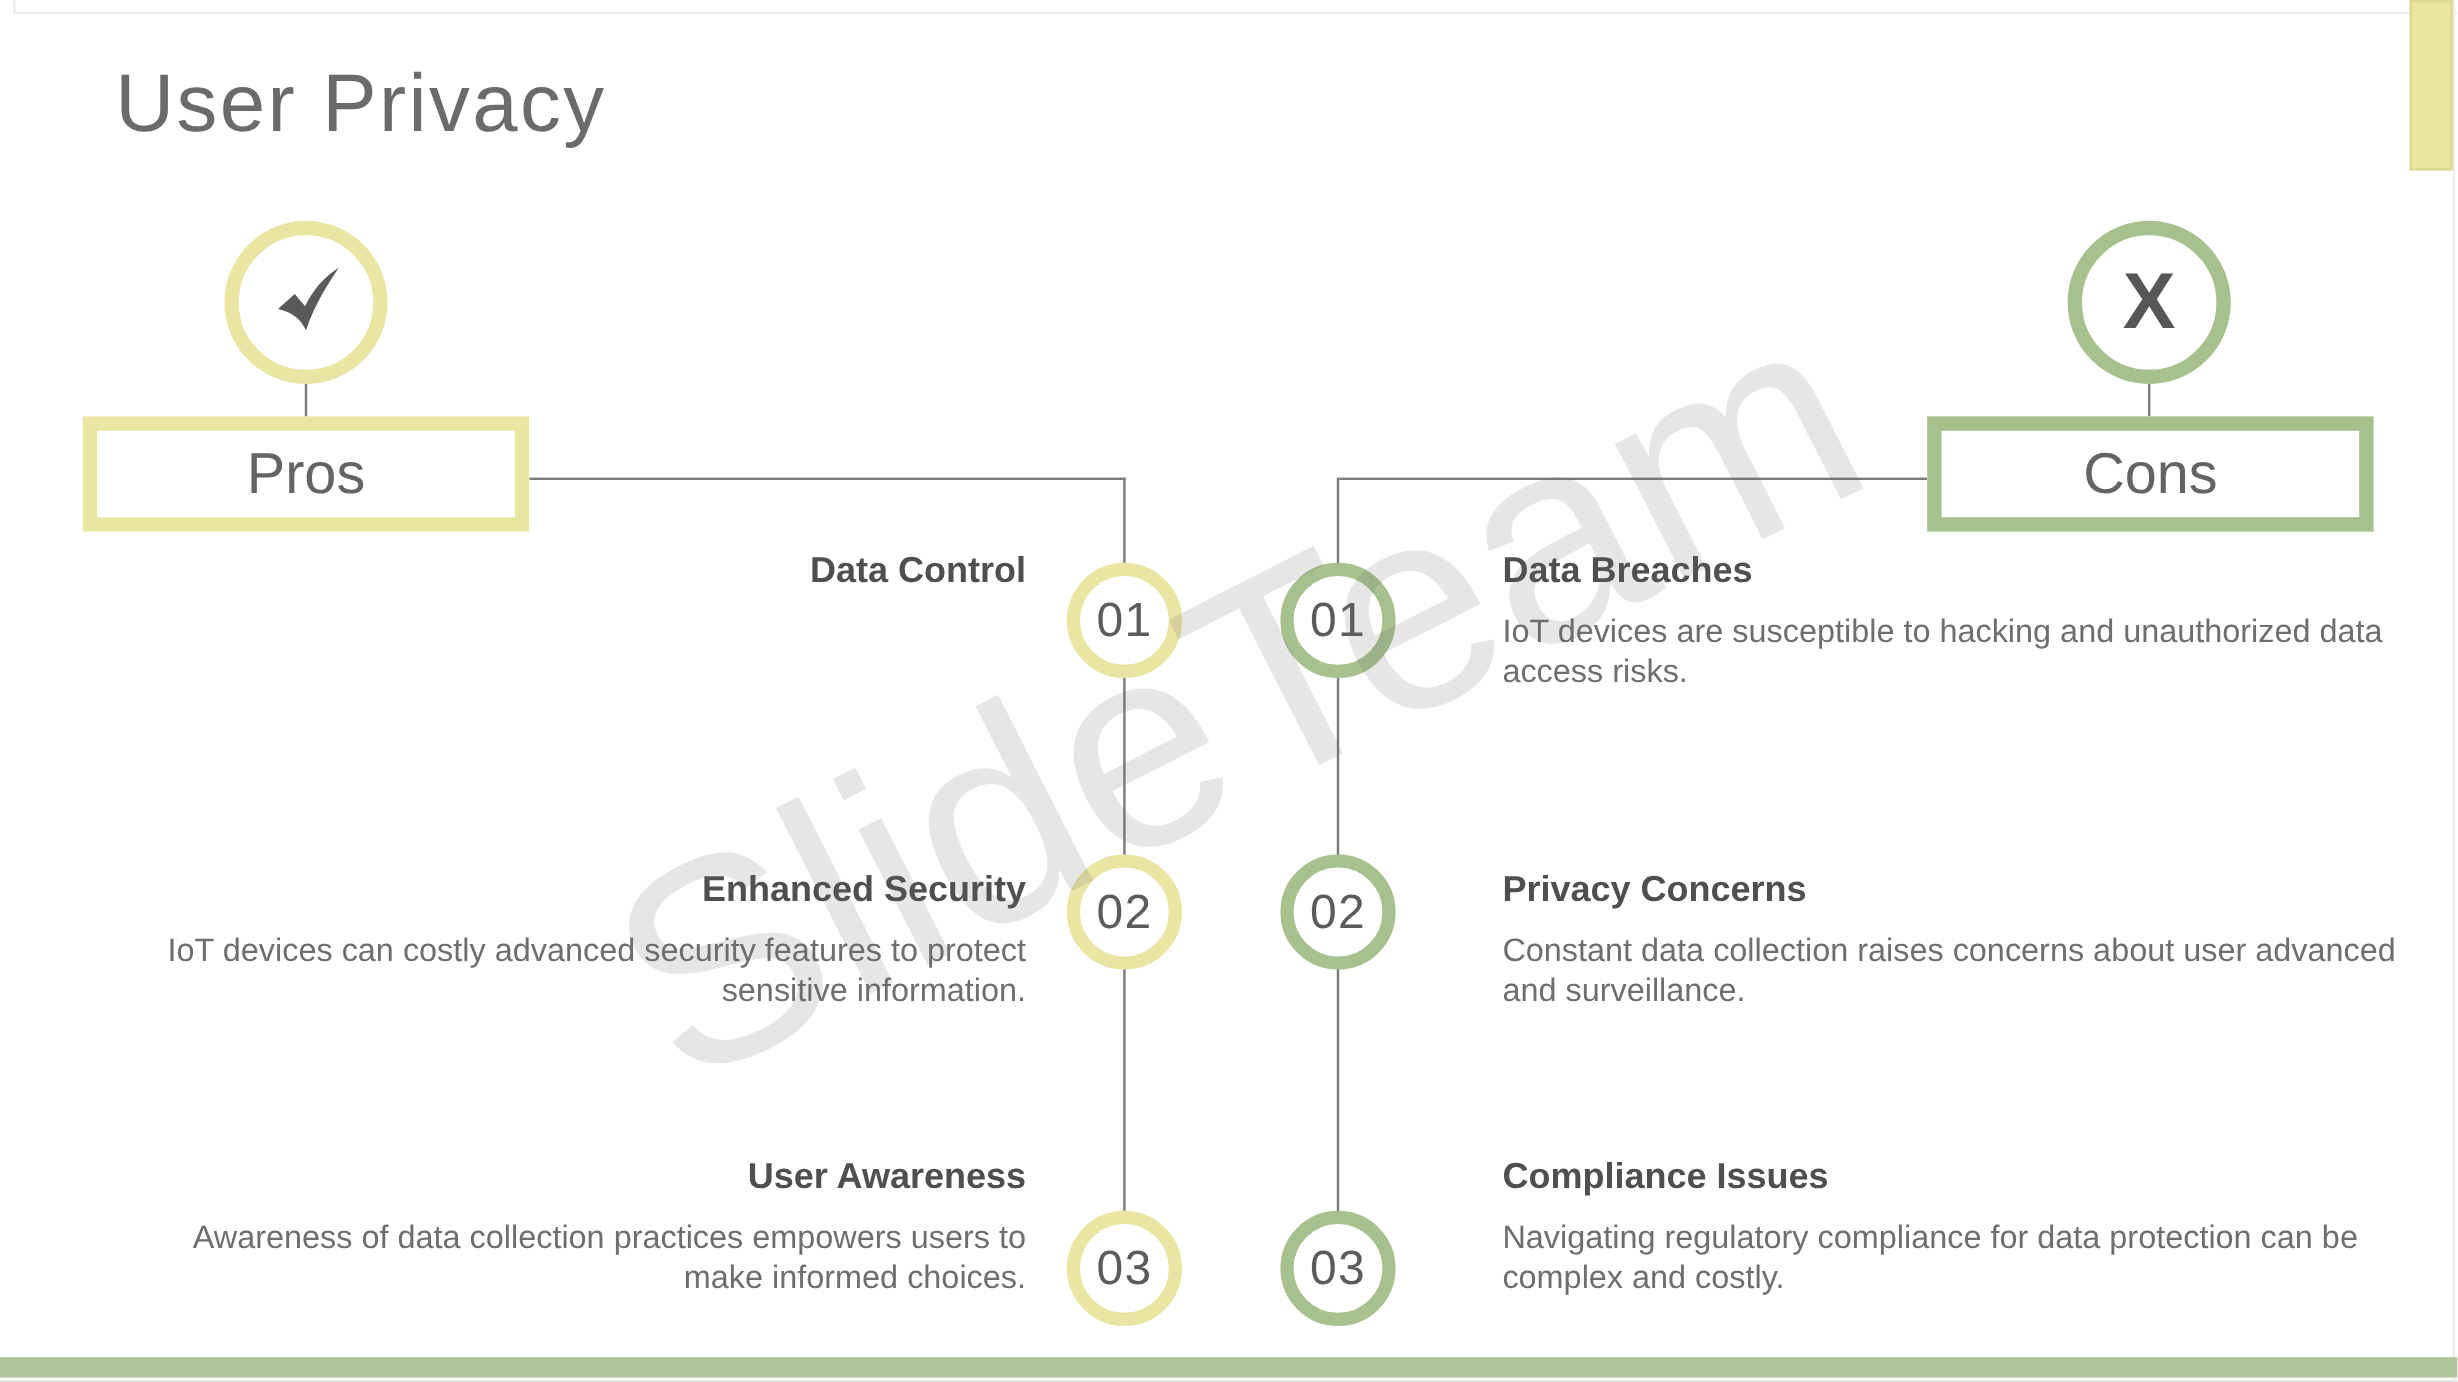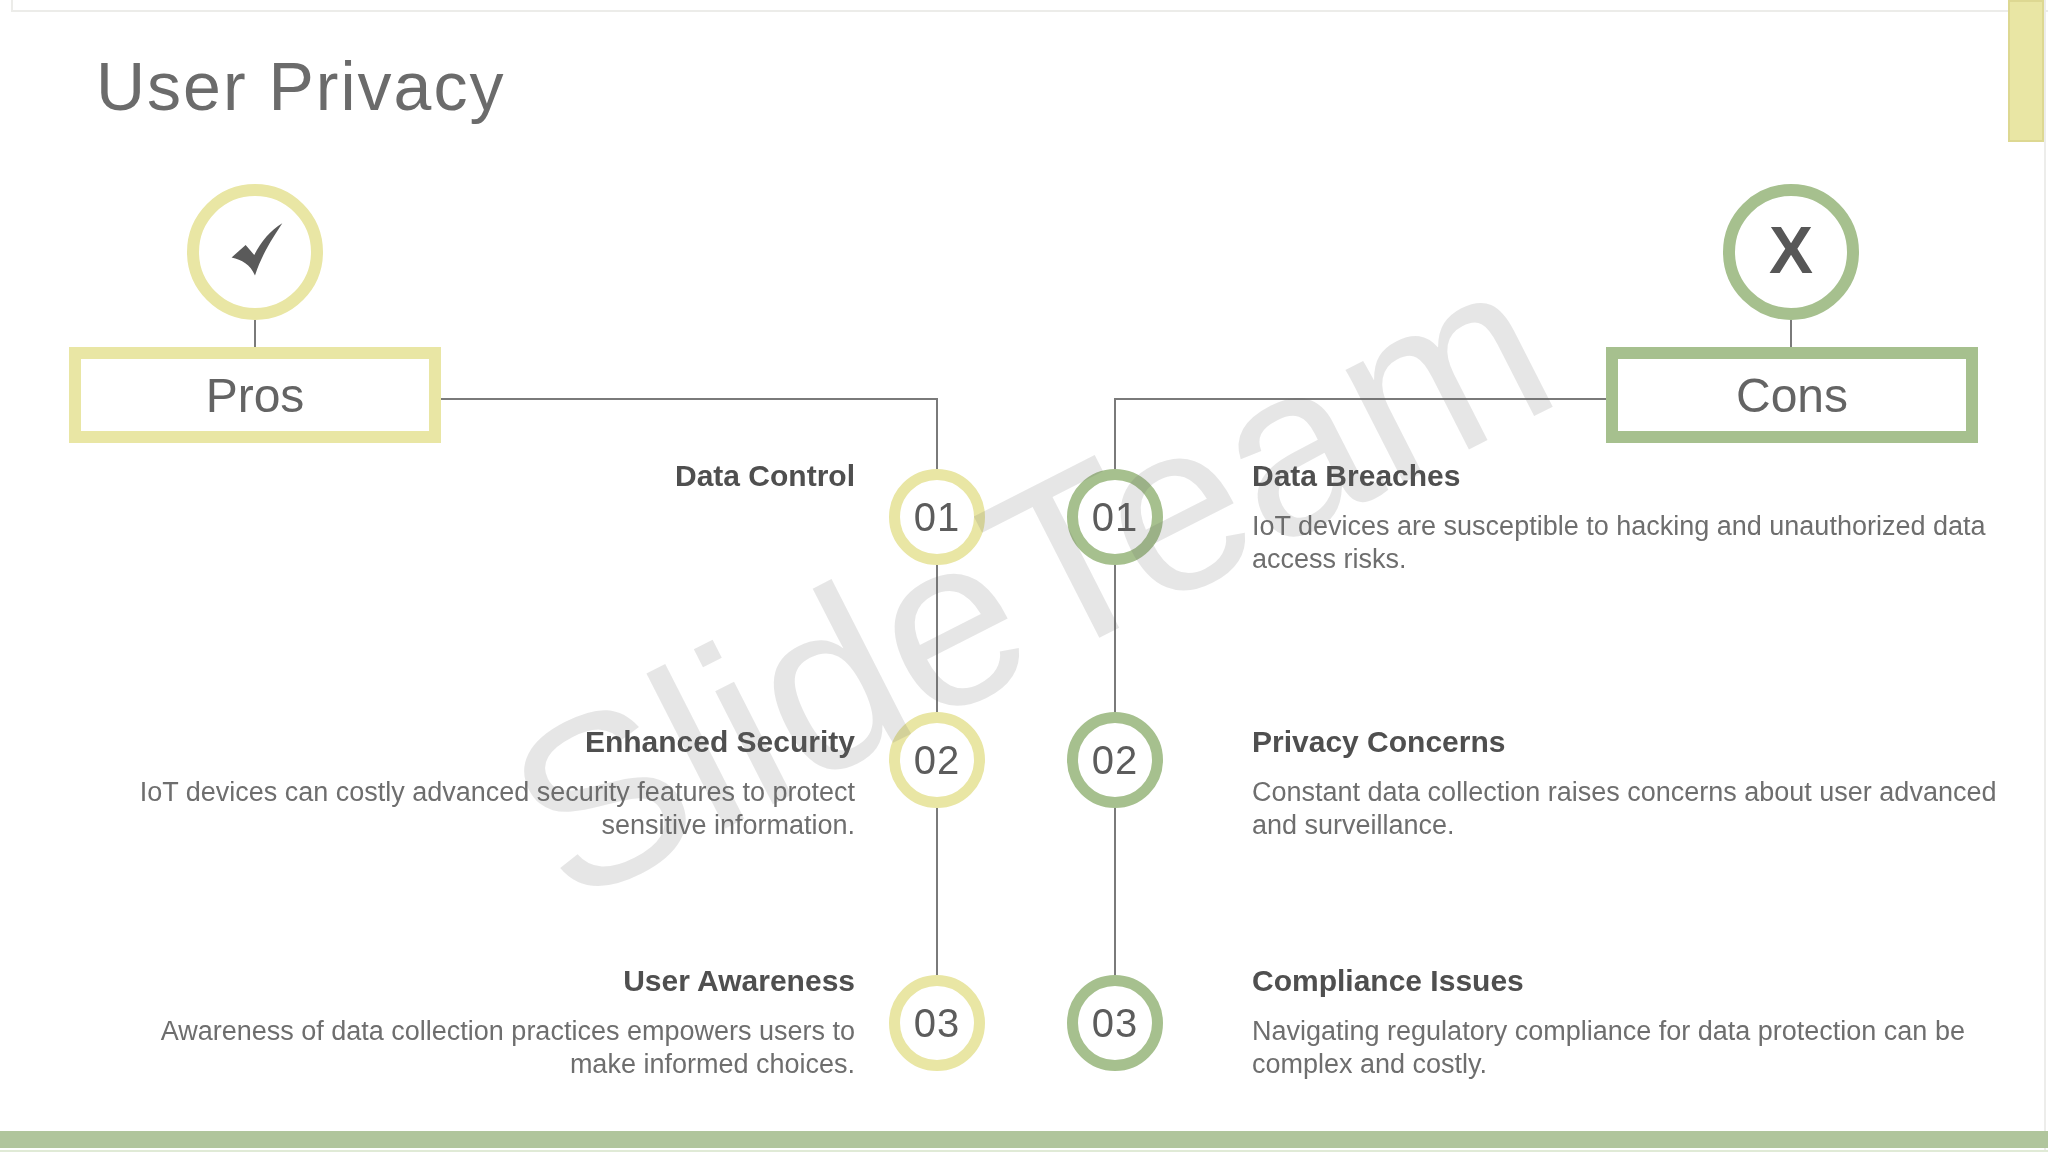--- a/index.html
+++ b/index.html
@@ -53,21 +53,21 @@
   .vline-right { left:1114px; top:398px; width:2px; height:627px; }
 
   
   .num-circle {
     position:absolute; width:74px; height:74px; border-radius:50%;
     background:#fff; display:flex; align-items:center; justify-content:center;
     font-size:40px; color:#5c5c5c; box-sizing:content-box; letter-spacing:1px;
   }
   .num-yellow { border:11px solid var(--accent-yellow,#e9e6a4); left:889px; }
   .num-green  { border:11px solid var(--accent-green,#a6c08e);  left:1067px; }
-  .num-r1 { top:469px; } .num-r2 { top:712px; } .num-r3 { top:975px; }
+  .num-r1 { top:469px; } .num-r2 { top:712px; } .num-r3 { top:1009px; }
 
   
   .item { position:absolute; }
   .item .heading { font-size:30px; line-height:40px; font-weight:700; color:var(--heading-gray,#4f4f4f); }
   .item .body    { margin-top:14px; font-size:27px; line-height:33px; color:var(--body-gray,#6e6e6e); white-space:pre-line; }
   .item.left  { right:1193px; width:800px; text-align:right; }
   .item.right { left:1252px;  width:830px; text-align:left; }
   .row1 { top:456px; } .row2 { top:710px;margin-top:12px; } .row3 { top:961px; }
 
   

